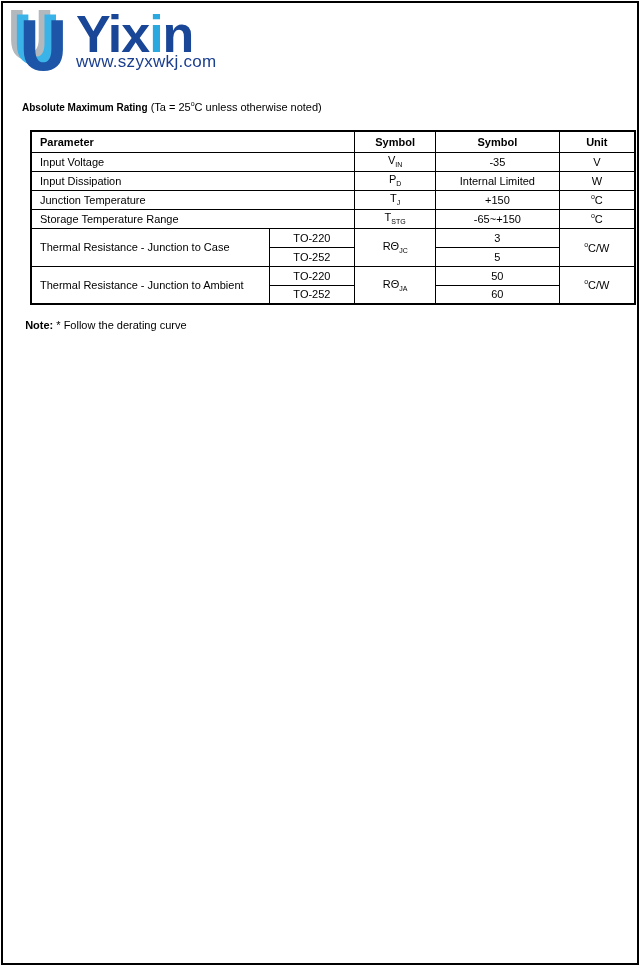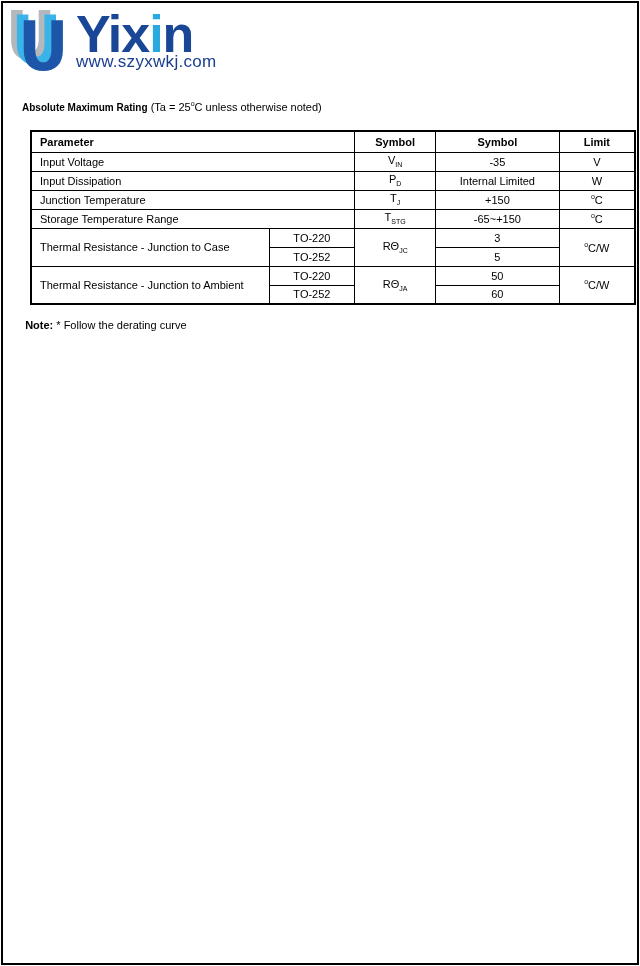--- a/index.html
+++ b/index.html
@@ -84,21 +84,21 @@
       <col style="width:86px">
       <col style="width:81px">
       <col style="width:124px">
       <col style="width:76px">
   </colgroup>
   <thead>
     <tr>
       <th colspan="2" class="left">Parameter</th>
       <th>Symbol</th>
       <th>Symbol</th>
-      <th>Limit</th>
+      <th>Unit</th>
     </tr>
   </thead>
   <tbody>
     <tr>
       <td colspan="2" class="left">Input Voltage</td>
       <td><span>V</span><sub>IN</sub></td>
       <td>-35</td>
       <td><sup></sup><span>V</span></td>
     </tr>
     <tr>

